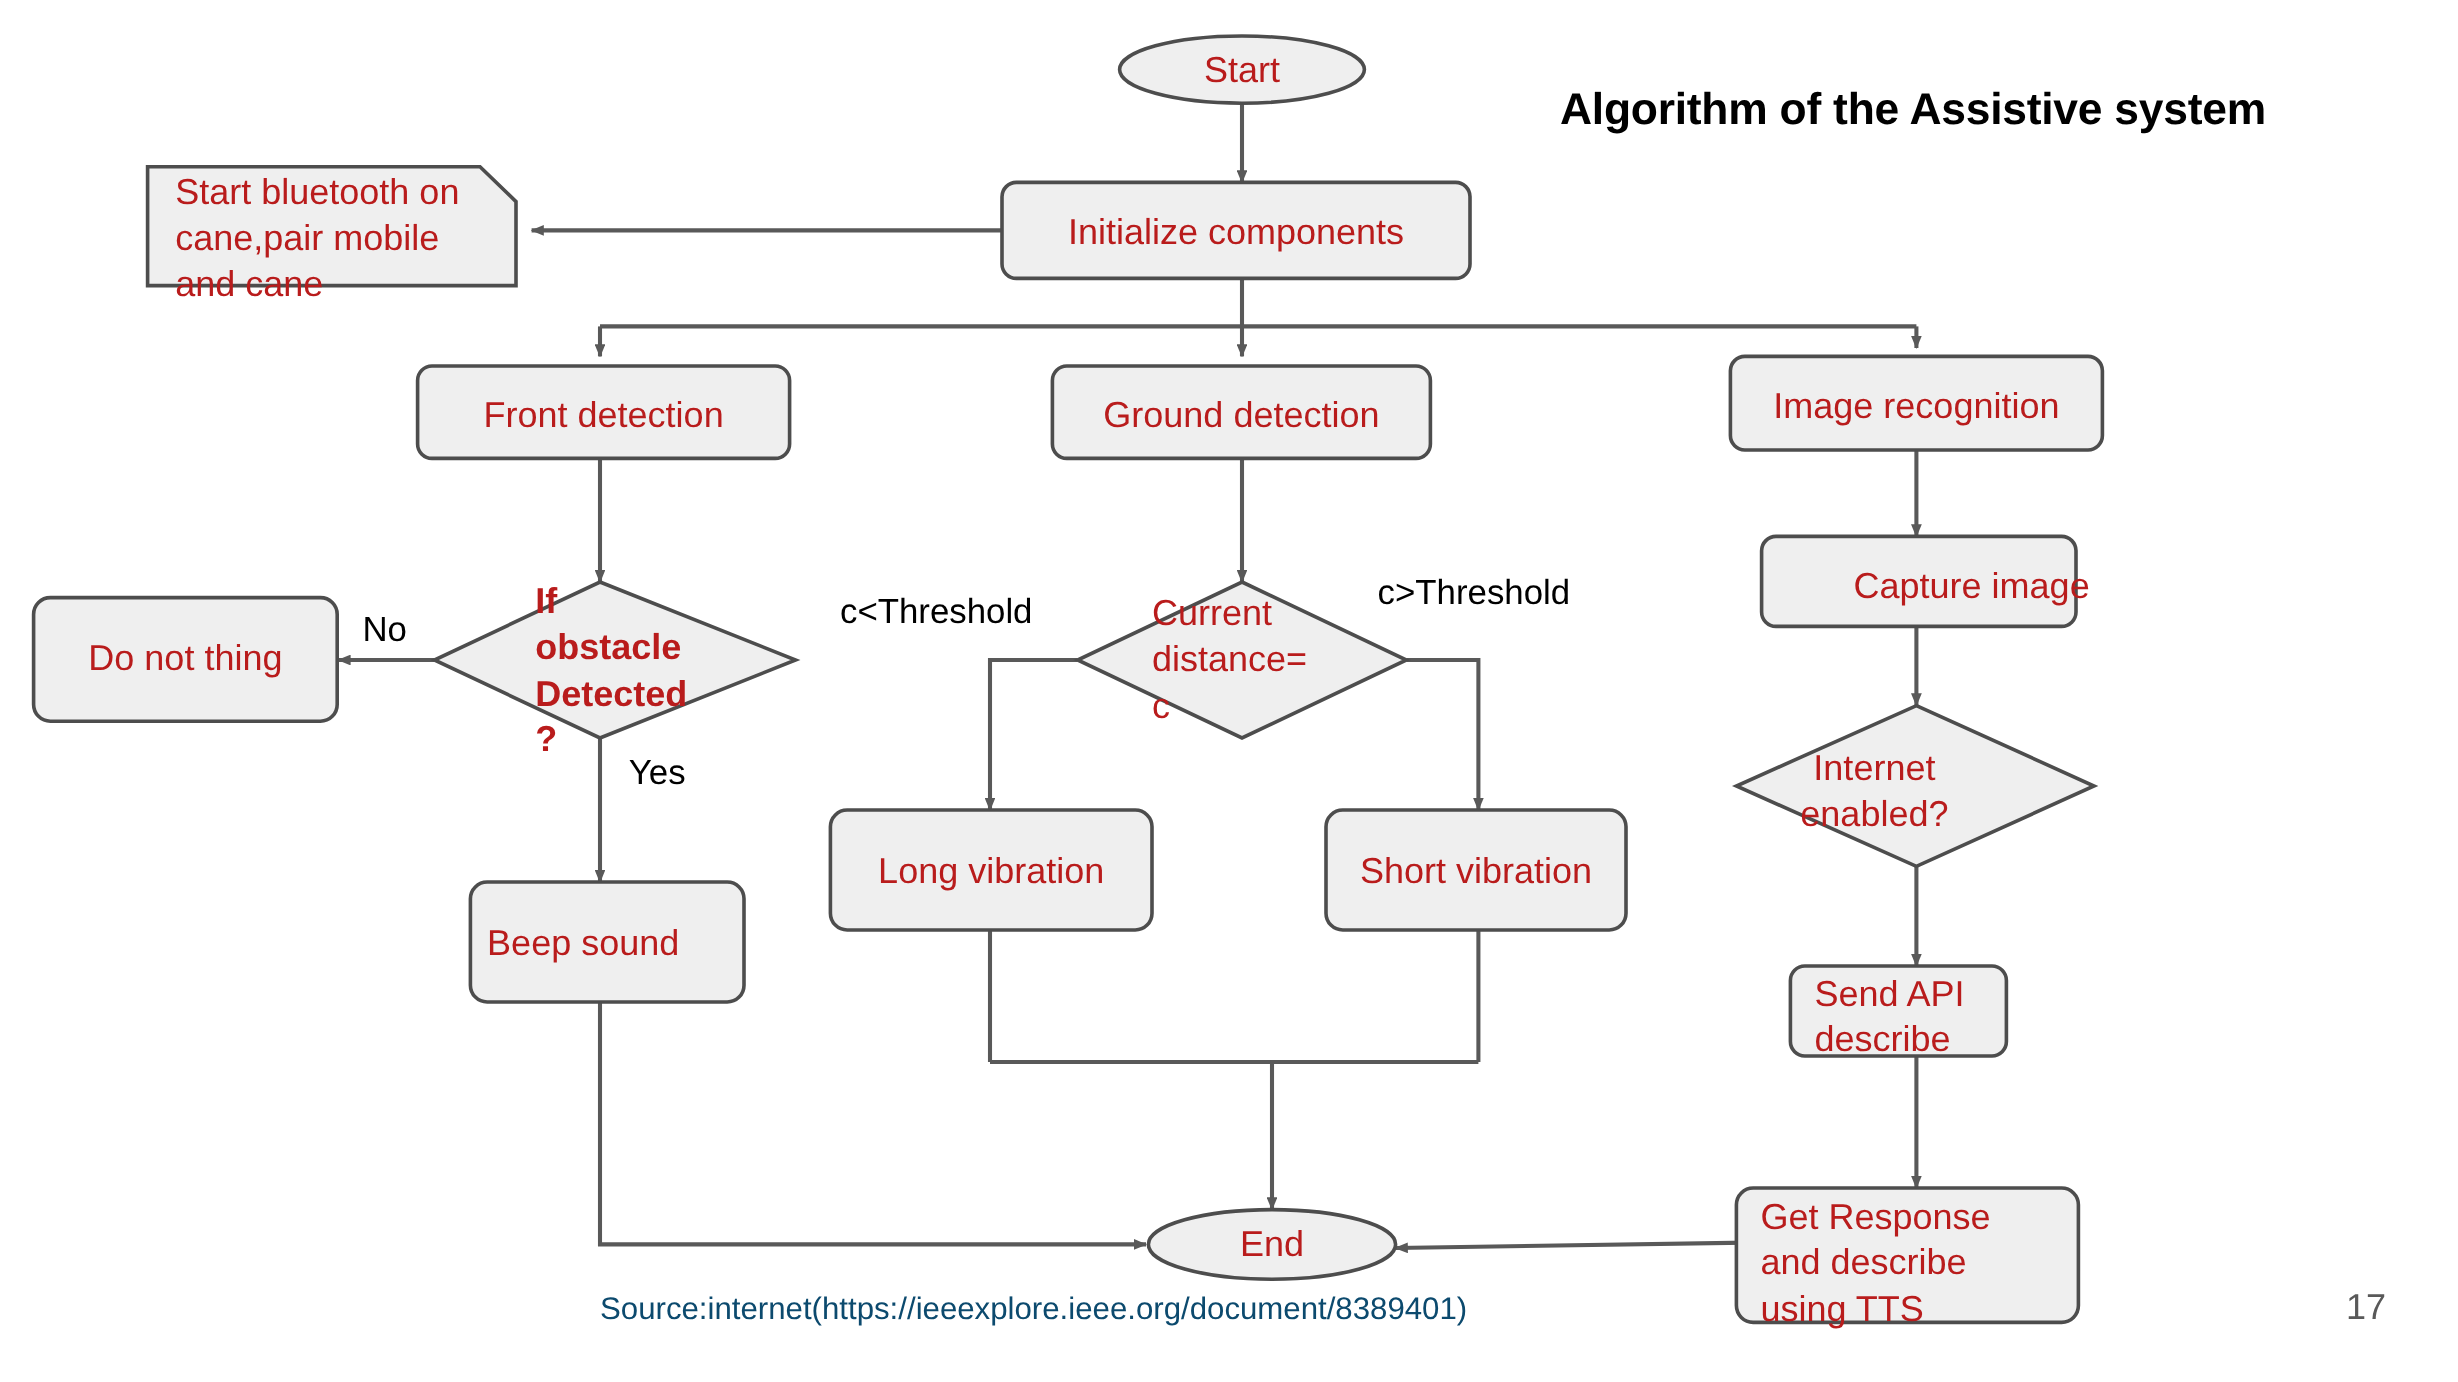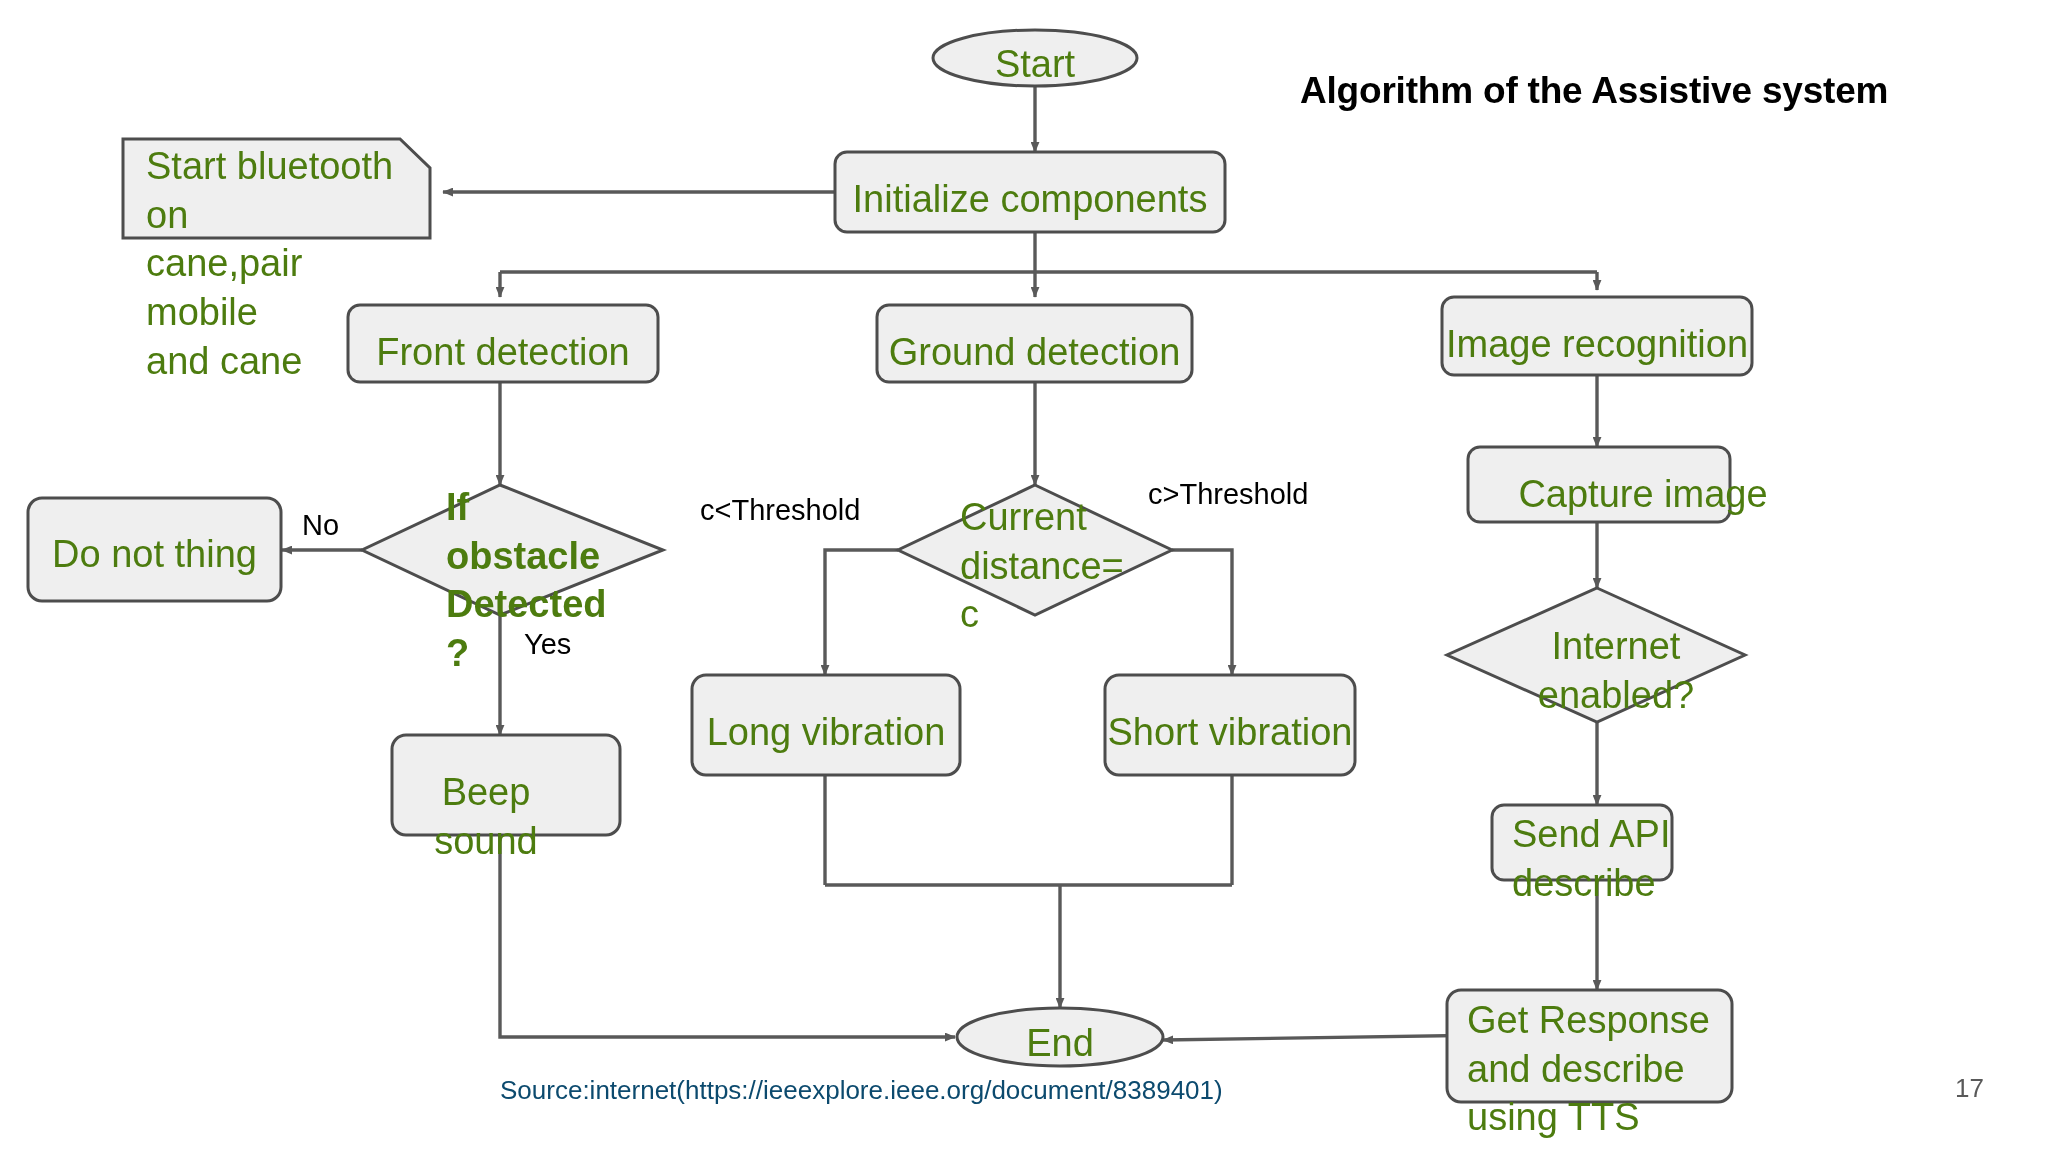--- a/index.html
+++ b/index.html
@@ -21,23 +21,23 @@
   }
   #flow-svg {
     position: absolute;
     left: 0;
     top: 0;
     width: 2048px;
     height: 1152px;
   }
   .node-text {
     position: absolute;
-    font-size: 38px;
+    font-size: 30px;
     line-height: 1.28;
-    color: #4d7c0f;
+    color: #b91c1c;
     white-space: pre-wrap;
     pointer-events: none;
   }
   .node-text.center {
     text-align: center;
   }
   .node-text.left {
     text-align: left;
   }
   .edge-label {
@@ -62,21 +62,21 @@
     left: 500px;
     top: 1075px;
     font-size: 26px;
     color: #0c4a6e;
     white-space: nowrap;
   }
   #page-number {
     position: absolute;
     left: 1955px;
     top: 1073px;
-    font-size: 26px;
+    font-size: 30px;
     color: #595959;
   }
 </style>
 </head>
 <body>
 
 <div id="slide">
 
   <svg id="flow-svg" viewBox="0 0 2048 1152">
     <defs>
@@ -194,21 +194,21 @@
   <div class="node-text left" style="left:960px; top:493px; width:180px;">Current
 distance=
 c</div>
 
   <div class="node-text center" style="left:692px; top:708px; width:268px;">Long vibration</div>
 
   <div class="node-text center" style="left:1105px; top:708px; width:250px;">Short vibration</div>
 
   <div class="node-text center" style="left:1468px; top:470px; width:262px;margin-left:44px;">Capture image</div>
 
-  <div class="node-text center" style="left:1506px; top:622px; width:220px;">Internet
+  <div class="node-text center" style="left:1452px; top:622px; width:220px;">Internet
 enabled?</div>
 
   <div class="node-text left" style="left:1512px; top:810px; width:175px;">Send API
 describe</div>
 
   <div class="node-text left" style="left:1467px; top:996px; width:270px;">Get Response
 and describe
 using TTS</div>
 
   <div class="node-text center" style="left:958px; top:1019px; width:204px;">End</div>

